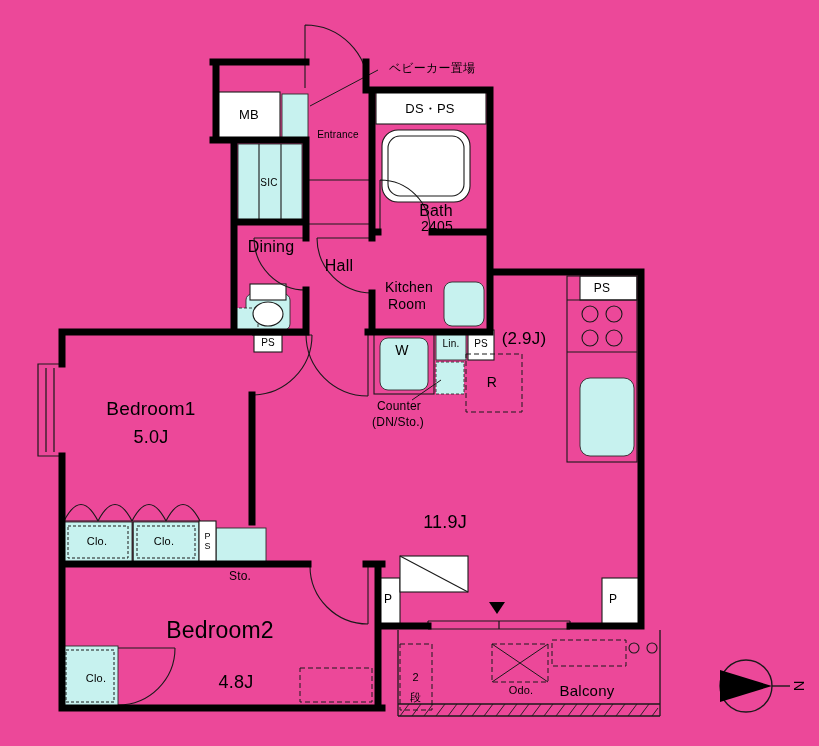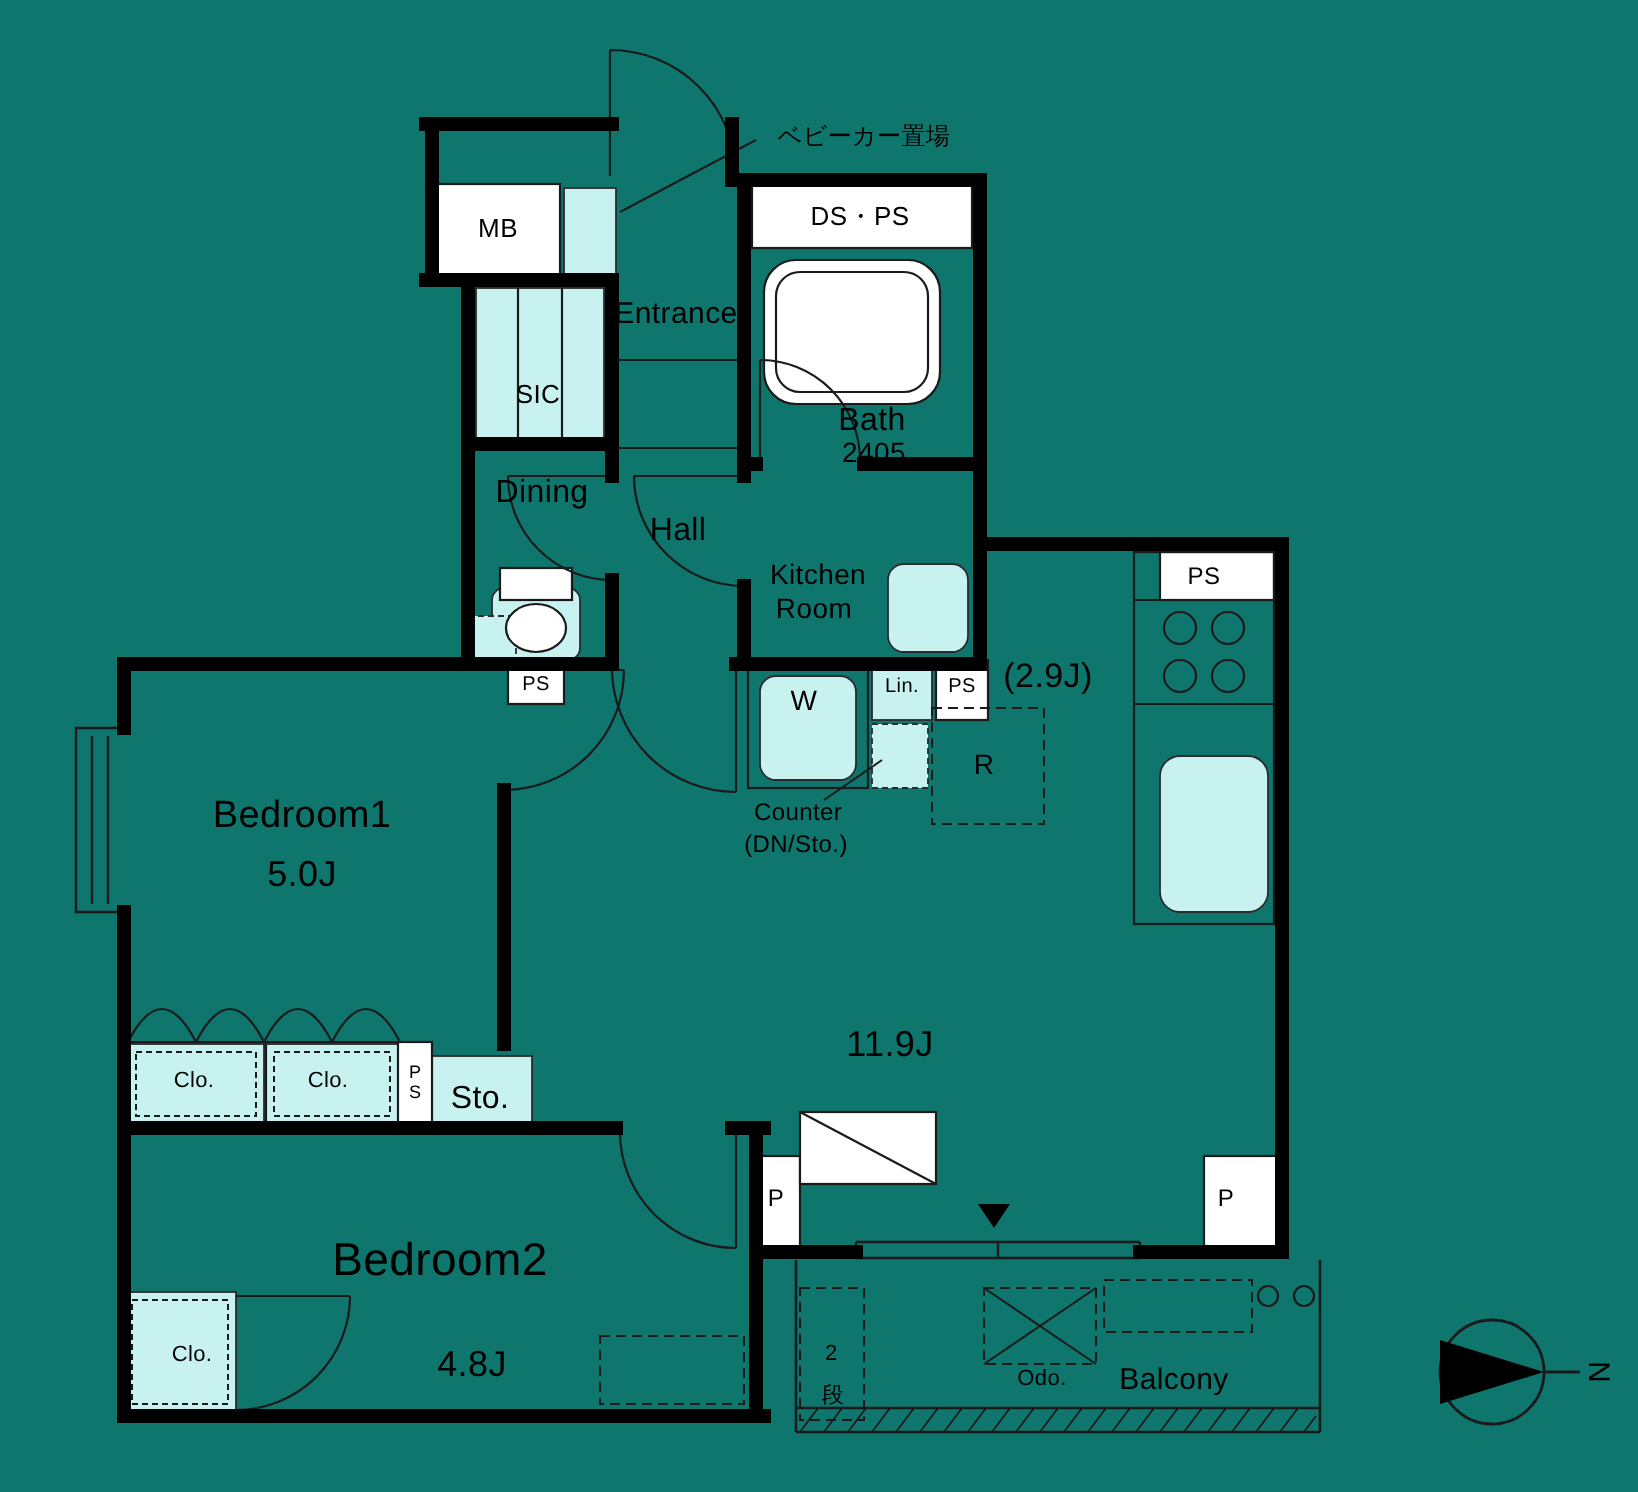--- a/index.html
+++ b/index.html
@@ -1,17 +1,17 @@
 <!DOCTYPE html>
 <html><head>
 <meta charset="utf-8">
 <style>
   html,body{margin:0;padding:0;background:#ffffff;}
   .canvas{
-    position:relative;width:819px;height:746px;background:#0f766e;
+    position:relative;width:819px;height:746px;background:#ec4899;
     font-family:"Liberation Sans", sans-serif;overflow:hidden;
   }
   .plan-svg{position:absolute;left:0;top:0;}
   .lbl{
     position:absolute;transform:translate(-50%,-50%);
     white-space:nowrap;color:#000;line-height:1;letter-spacing:0.2px;
   }
   .vert{writing-mode:vertical-rl;text-orientation:upright;letter-spacing:0;}
   .rot90{transform:translate(-50%,-50%) rotate(90deg);}
 </style>
@@ -112,44 +112,44 @@
 
     <g>
       <circle cx="746" cy="686" r="26" fill="none" stroke="#1a1a1a" stroke-width="1.4"></circle>
       <polygon points="720,670 720,702 772,686" fill="#000000"></polygon>
       <path d="M772,686 H790" stroke="#1a1a1a" stroke-width="1.4"></path>
     </g>
   </svg>
 
   <div class="lbl" style="left:432px;top:68px;font-size:12px">ベビーカー置場</div>
   <div class="lbl" style="left:249px;top:114px;font-size:13px">MB</div>
-  <div class="lbl" style="left:338px;top:157px;font-size:15px">Entrance</div>
+  <div class="lbl" style="left:338px;top:135px;font-size:10px">Entrance</div>
   <div class="lbl" style="left:430px;top:108px;font-size:13px">DS・PS</div>
-  <div class="lbl" style="left:269px;top:197px;font-size:13px">SIC</div>
+  <div class="lbl" style="left:269px;top:183px;font-size:10px">SIC</div>
   <div class="lbl" style="left:271px;top:247px;font-size:16px">Dining</div>
   <div class="lbl" style="left:339px;top:266px;font-size:16px">Hall</div>
   <div class="lbl" style="left:436px;top:211px;font-size:16px">Bath</div>
   <div class="lbl" style="left:437px;top:226px;font-size:14px">2405</div>
   <div class="lbl" style="left:409px;top:287px;font-size:14px">Kitchen</div>
   <div class="lbl" style="left:407px;top:304px;font-size:14px">Room</div>
   <div class="lbl" style="left:268px;top:343px;font-size:10px">PS</div>
   <div class="lbl" style="left:402px;top:350px;font-size:14px">W</div>
   <div class="lbl" style="left:451px;top:344px;font-size:10px">Lin.</div>
   <div class="lbl" style="left:481px;top:344px;font-size:10px">PS</div>
   <div class="lbl" style="left:524px;top:338px;font-size:17px">(2.9J)</div>
   <div class="lbl" style="left:602px;top:288px;font-size:12px">PS</div>
   <div class="lbl" style="left:492px;top:382px;font-size:14px">R</div>
   <div class="lbl" style="left:399px;top:406px;font-size:12px">Counter</div>
   <div class="lbl" style="left:398px;top:422px;font-size:12px">(DN/Sto.)</div>
   <div class="lbl" style="left:151px;top:408px;font-size:19px">Bedroom1</div>
   <div class="lbl" style="left:151px;top:437px;font-size:18px">5.0J</div>
   <div class="lbl" style="left:97px;top:541px;font-size:11px">Clo.</div>
   <div class="lbl" style="left:164px;top:541px;font-size:11px">Clo.</div>
   <div class="lbl vert" style="left:207px;top:541px;font-size:9px">PS</div>
-  <div class="lbl" style="left:240px;top:550px;font-size:16px">Sto.</div>
+  <div class="lbl" style="left:240px;top:576px;font-size:12px">Sto.</div>
   <div class="lbl" style="left:445px;top:522px;font-size:18px">11.9J</div>
   <div class="lbl" style="left:220px;top:630px;font-size:23px">Bedroom2</div>
   <div class="lbl" style="left:236px;top:682px;font-size:18px">4.8J</div>
   <div class="lbl" style="left:96px;top:678px;font-size:11px">Clo.</div>
   <div class="lbl vert" style="left:415px;top:677px;font-size:11px">2段</div>
   <div class="lbl" style="left:521px;top:690px;font-size:11px">Odo.</div>
   <div class="lbl" style="left:587px;top:690px;font-size:15px">Balcony</div>
   <div class="lbl" style="left:388px;top:599px;font-size:12px">P</div>
   <div class="lbl" style="left:613px;top:599px;font-size:12px">P</div>
   <div class="lbl rot90" style="left:799px;top:686px;font-size:15px">N</div>

